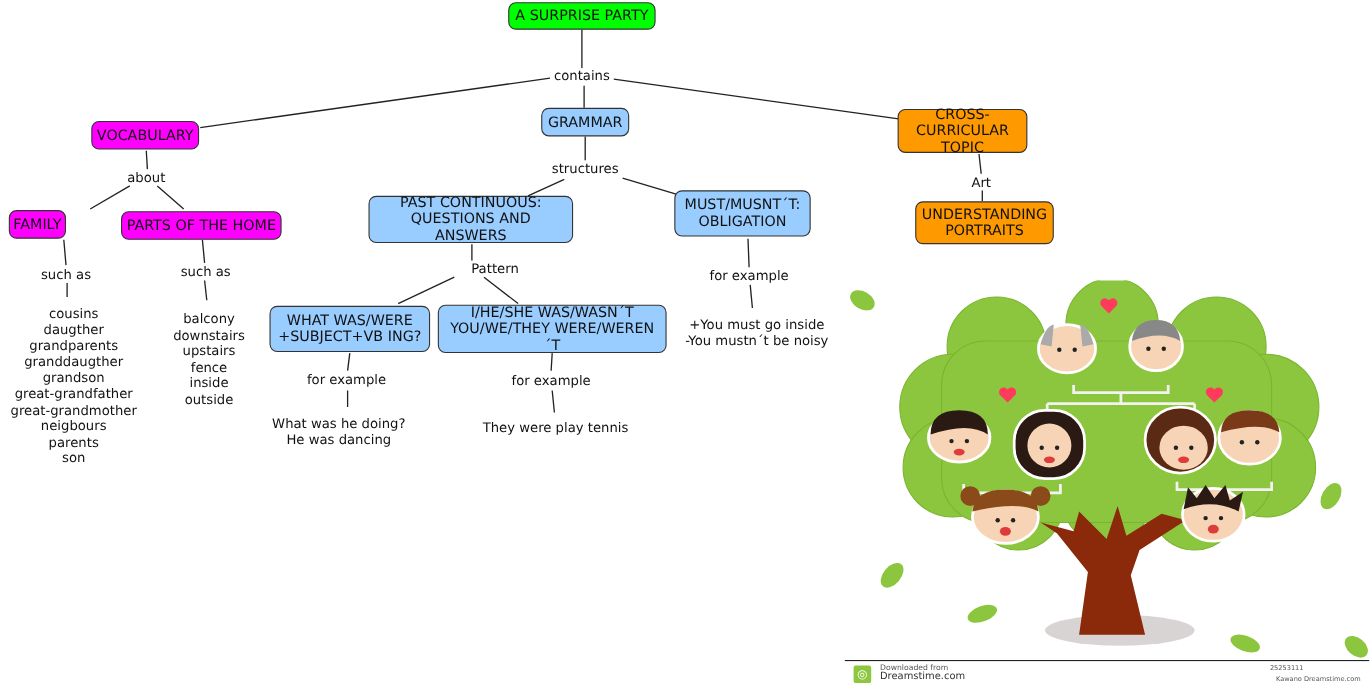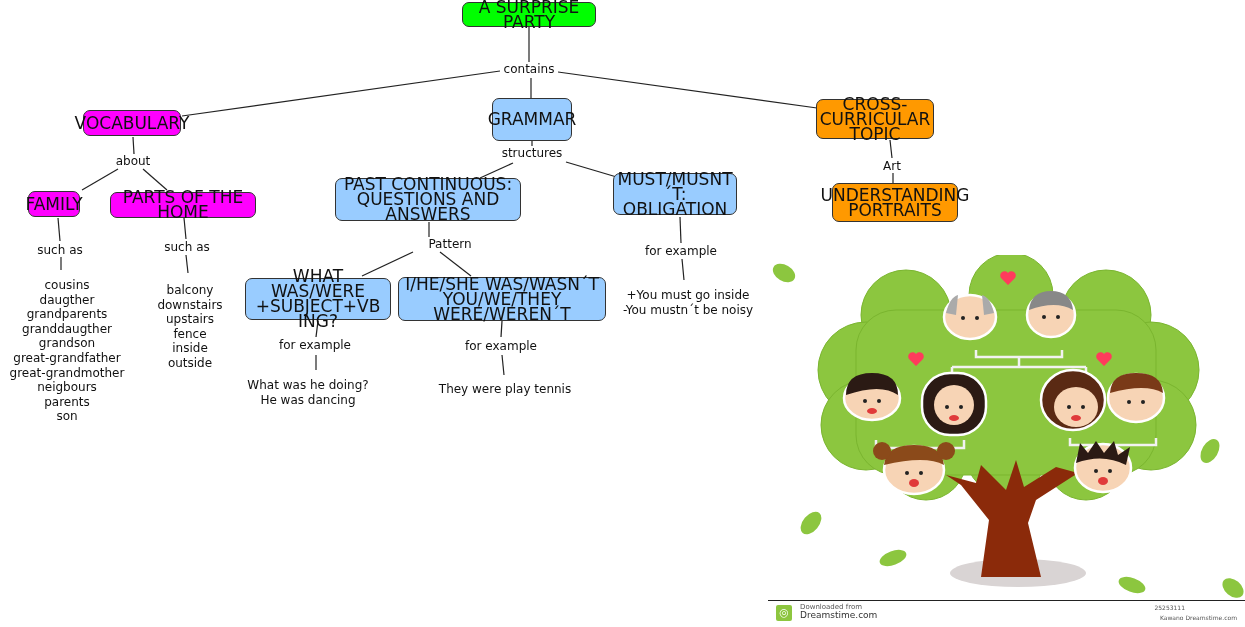--- a/index.html
+++ b/index.html
@@ -1,21 +1,21 @@
 <!DOCTYPE html>
 <html><head>
 <meta charset="utf-8">
 <style>
   html, body { margin: 0; padding: 0; background: #ffffff; }
   body { width: 1245px; height: 627px; position: relative; overflow: hidden;
          font-family: "DejaVu Sans", sans-serif; color: #111; }
   #connectors { position: absolute; left: 0; top: 0; width: 1245px; height: 627px; }
   .node { position: absolute; box-sizing: border-box; border: 1px solid #333;
           border-radius: 7px; display: flex; align-items: center; justify-content: center;
-          text-align: center; font-size: 17px; line-height: 15px; color: #111;
+          text-align: center; font-size: 13px; line-height: 15px; color: #111;
           white-space: pre-line; padding: 0 4px; }
   .green { background: #00ff00; }
   .magenta { background: #ff00ff; }
   .blue { background: #99ccff; }
   .orange { background: #ff9900; }
   .label { position: absolute; font-size: 12px; line-height: 14px; background: #fff;
            text-align: center; white-space: nowrap; padding: 0 2px; transform: translateX(-50%); }
   .list { position: absolute; font-size: 12px; line-height: 14.6px; text-align: center;
           transform: translateX(-50%); white-space: nowrap; }
   .list div { display: block; }
@@ -62,28 +62,28 @@
     <line x1="893" y1="173" x2="893" y2="183"></line>
   </g>
 </svg>
 
 <div class="node green" style="left:462px;top:2px;width:134px;height:25px;">A SURPRISE PARTY</div>
 
 <div class="label" style="left:529px;top:62px;">contains</div>
 
 <div class="node magenta" style="left:83px;top:110px;width:98px;height:26px;">VOCABULARY</div>
 
-<div class="node blue" style="left:492px;top:98px;width:80px;height:43px;">GRAMMAR</div>
+<div class="node blue" style="left:492px;top:98px;width:80px;height:26px;">GRAMMAR</div>
 
 <div class="node orange" style="left:816px;top:99px;width:118px;height:40px;">CROSS-CURRICULAR
 TOPIC</div>
 
 <div class="label" style="left:133px;top:154px;">about</div>
 
-<div class="node magenta" style="left:28px;top:191px;width:52px;height:26px;">FAMILY</div>
+<div class="node magenta" style="left:8px;top:191px;width:52px;height:26px;">FAMILY</div>
 
 <div class="node magenta" style="left:110px;top:192px;width:146px;height:26px;">PARTS OF THE HOME</div>
 
 <div class="label" style="left:60px;top:243px;">such as</div>
 
 <div class="label" style="left:187px;top:240px;">such as</div>
 
 <div class="list" style="left:67px;top:278px;" id="family-list">
     <div>cousins</div>
     <div>daugther</div>

